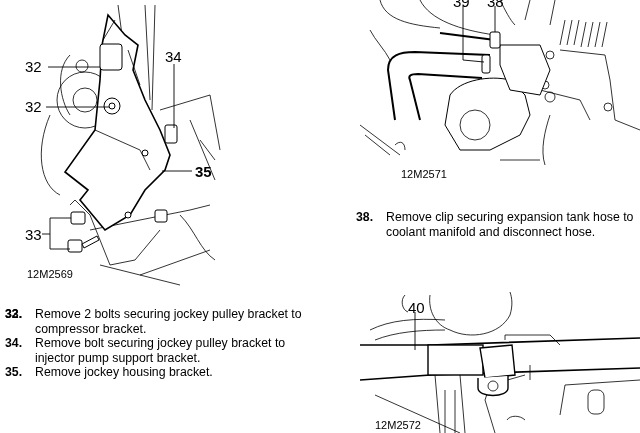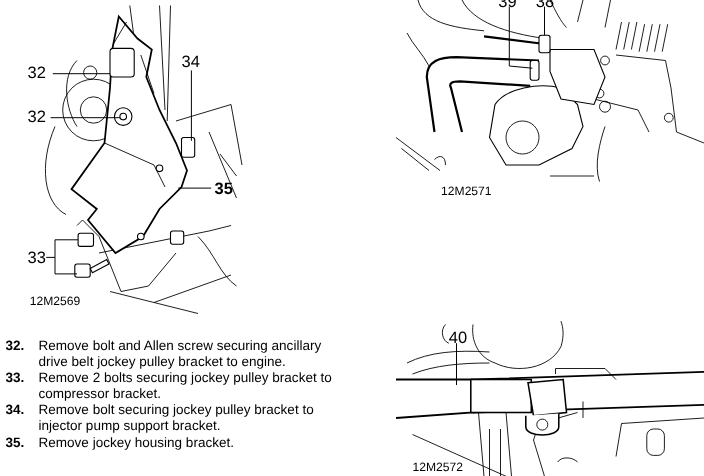--- a/index.html
+++ b/index.html
@@ -117,20 +117,24 @@
       <path d="M103 6 L103 60 L124 62"></path>
       <path d="M135 6 L135 32"></path>
     </g>
   </svg>
   <span class="callout" style="left:93px;top:-6px;">39</span>
   <span class="callout" style="left:127px;top:-6px;">38</span>
   <span class="fig-code" style="left:15px;top:168px;margin-left:26px;">12M2571</span>
 </div>
 
 <div class="steps" style="left:356px;top:210px;width:284px;">
+  <div class="step">
+    <span class="step-num">38.</span>
+    <span class="step-text">Remove clip securing expansion tank hose to coolant manifold and disconnect hose.</span>
+  </div>
 </div>
 
 <div class="fig" style="left:360px;top:290px;width:280px;height:143px;">
   <svg width="280" height="143" viewBox="0 0 280 143">
     <g fill="none" stroke="#000" stroke-width="0.8">
       <path d="M45 5 C40 10 42 20 48 22"></path>
       <path d="M70 5 C68 20 75 35 90 40 C110 50 140 45 150 25 C153 15 152 8 150 2"></path>
       <path d="M10 40 C30 30 55 28 85 30"></path>
       <path d="M15 50 C35 42 60 40 85 40"></path>
       <path d="M145 50 L145 45 L190 45 L200 55"></path>
@@ -154,21 +158,20 @@
 
     <path d="M55 22 L55 60" stroke="#000" stroke-width="0.9" fill="none"></path>
   </svg>
   <span class="callout" style="left:48px;top:10px;">40</span>
   <span class="fig-code" style="left:15px;top:129px;">12M2572</span>
 </div>
 
 <div class="steps" style="left:5px;top:307px;width:300px;">
   <div class="step">
     <span class="step-num">32.</span>
-    <span class="step-text">Remove bolt and Allen screw securing ancillary drive belt jockey pulley bracket to engine.</span>
   </div>
   <div class="step">
     <span class="step-num">33.</span>
     <span class="step-text">Remove 2 bolts securing jockey pulley bracket to compressor bracket.</span>
   </div>
   <div class="step">
     <span class="step-num">34.</span>
     <span class="step-text">Remove bolt securing jockey pulley bracket to injector pump support bracket.</span>
   </div>
   <div class="step">

